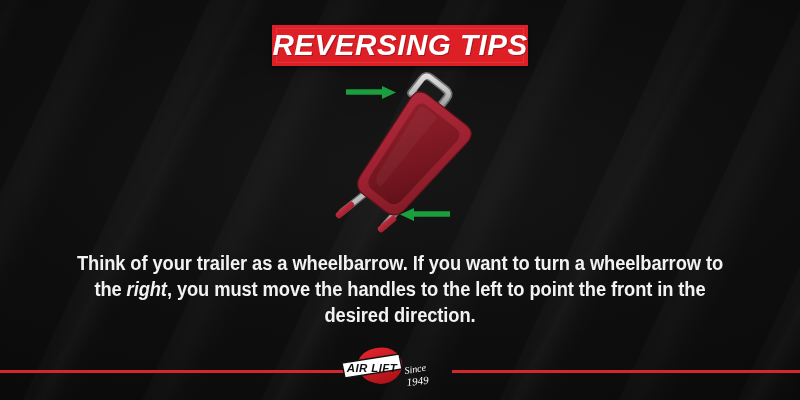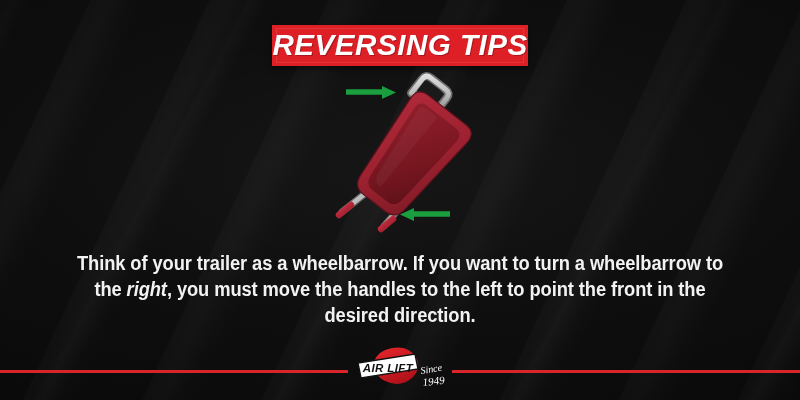--- a/index.html
+++ b/index.html
@@ -122,21 +122,21 @@
     position: absolute;
     top: 370px;
     height: 3px;
     background: #d8252c;
   }
   .footer-rule.left  { left: 0px;   width: 348px; }
   .footer-rule.right { left: 452px; width: 348px; }
 
   .logo {
     position: absolute;
-    left: 352px;
+    left: 336px;
     top: 345px;
     width: 100px;
     height: 46px;
   }
   .logo svg { display: block; }
 </style>
 </head>
 <body>
 
 <div id="stage">

